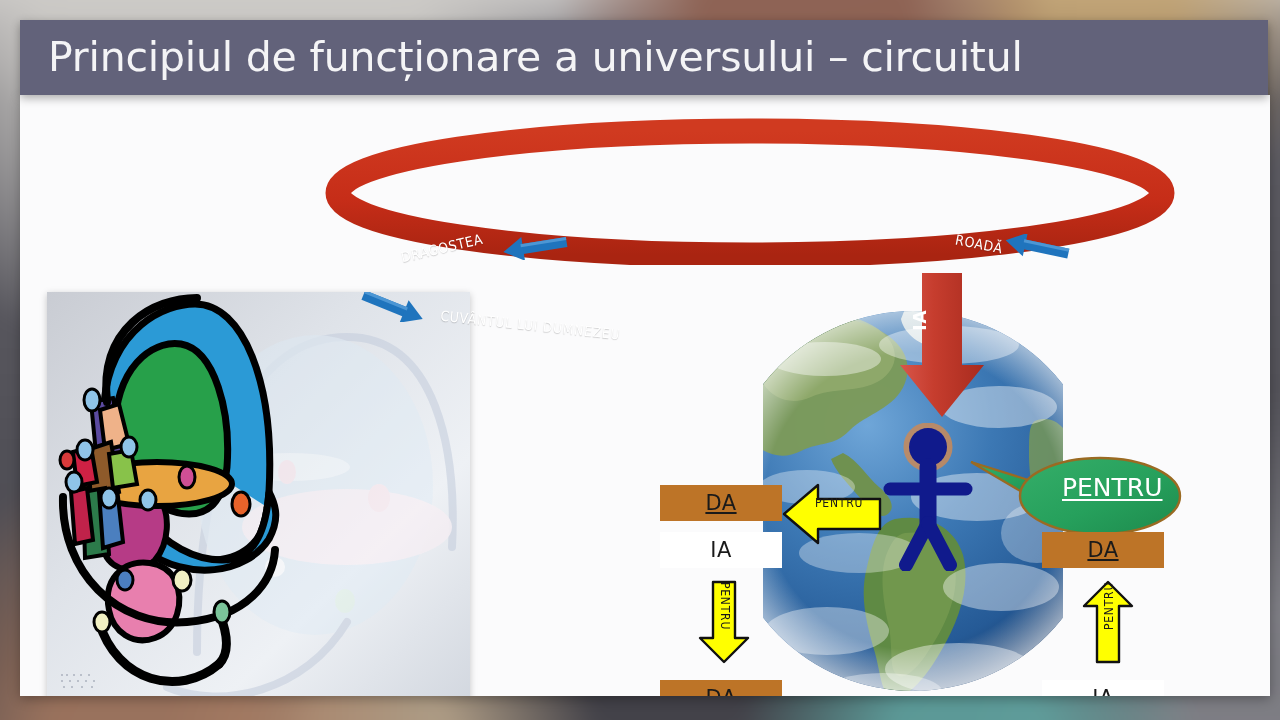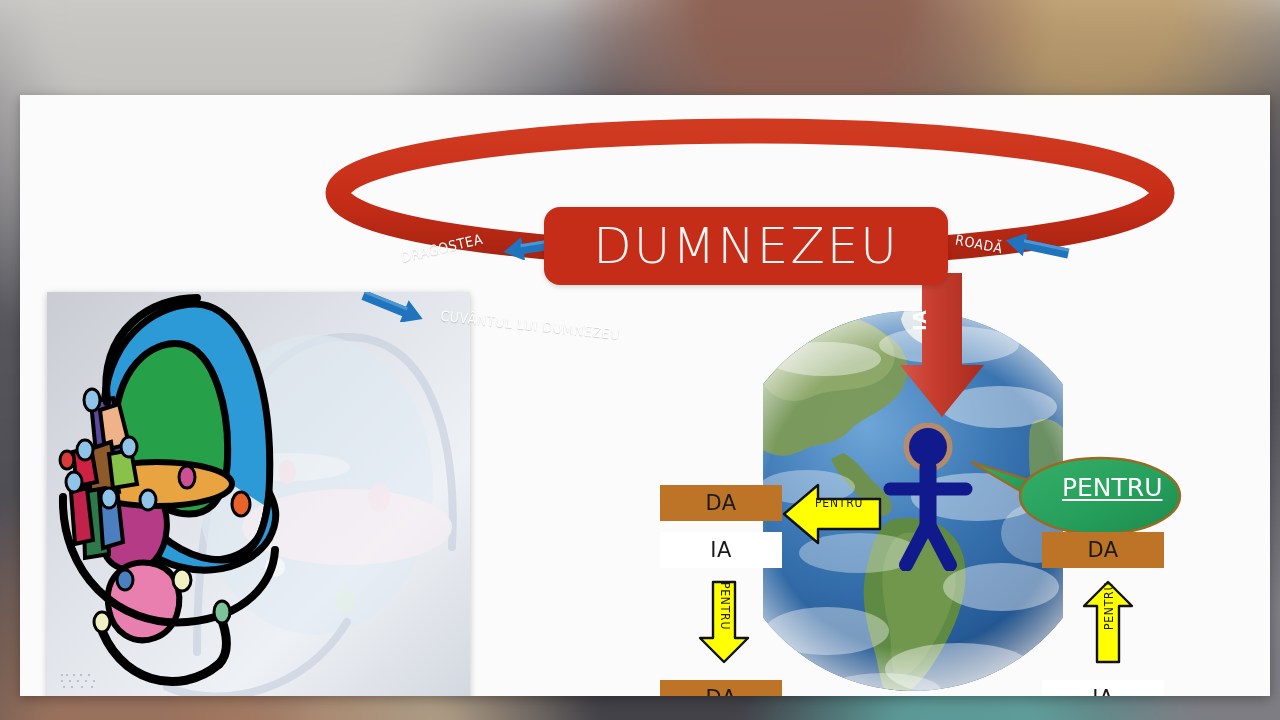--- a/index.html
+++ b/index.html
@@ -109,21 +109,21 @@
     text-decoration:underline; text-underline-offset:3px;
   }
 
   
   .wbox {
     position:absolute; z-index:4; height:36px; width:122px;
     display:flex; align-items:center; justify-content:center;
     font-size:21px; color:#1a1a1a; font-weight:400;
     font-family:"DejaVu Sans", sans-serif; letter-spacing:0.5px;
   }
-  .wbox.da { background:#bd7427; }
+  .wbox.da { background:#bd7427;text-decoration:underline; }
   .wbox.ia { background:#ffffff; }
 
   #box-da-tl { left:640px; top:390px; }
   #box-ia-tl { left:640px; top:437px; }
   #box-da-bl { left:640px; top:585px; }
   #box-da-tr { left:1022px; top:437px; }
   #box-ia-br { left:1022px; top:585px; }
 
   
   .yarrow { position:absolute; z-index:5; }
@@ -147,20 +147,23 @@
   }
   #left-pic svg { display:block; }
 </style>
 </head>
 <body>
 
 <div id="backdrop"></div>
 
 <div id="slide">
 
+  <div id="banner">
+    <div id="banner-title">Principiul de funcționare a universului – circuitul</div>
+  </div>
 
   <div id="canvas">
 
     <div id="left-pic">
       <svg width="423" height="414" viewBox="0 0 423 414" xmlns="http://www.w3.org/2000/svg">
         <defs>
           <linearGradient id="picbg" x1="0" y1="0" x2="1" y2="1">
             <stop offset="0%" stop-color="#c9ccd3"></stop>
             <stop offset="38%" stop-color="#dfe3e9"></stop>
             <stop offset="70%" stop-color="#eef1f5"></stop>
@@ -346,23 +349,20 @@
     <div class="blue-arrow" id="ba-bot">
       <svg width="68" height="30" viewBox="0 0 68 30" xmlns="http://www.w3.org/2000/svg">
         <g transform="rotate(22 34 15)">
           <path d="M2 10 H48 V20 H2 Z" fill="#1f74bd"></path>
           <path d="M46 3 L46 27 L66 15 Z" fill="#1f74bd"></path>
           <path d="M2 10 H48 V13 H2 Z" fill="#4c96d4"></path>
         </g>
       </svg>
     </div>
 
-    <div id="dumnezeu-box">
-      <span id="dumnezeu-text">DUMNEZEU</span>
-    </div>
 
     <div id="red-ia-arrow">
       <svg width="92" height="145" viewBox="0 0 92 145" xmlns="http://www.w3.org/2000/svg">
         <defs>
           <linearGradient id="redg" x1="0" y1="0" x2="1" y2="0">
             <stop offset="0%" stop-color="#d8564a"></stop>
             <stop offset="40%" stop-color="#c63d2e"></stop>
             <stop offset="100%" stop-color="#a82b1e"></stop>
           </linearGradient>
         </defs>

